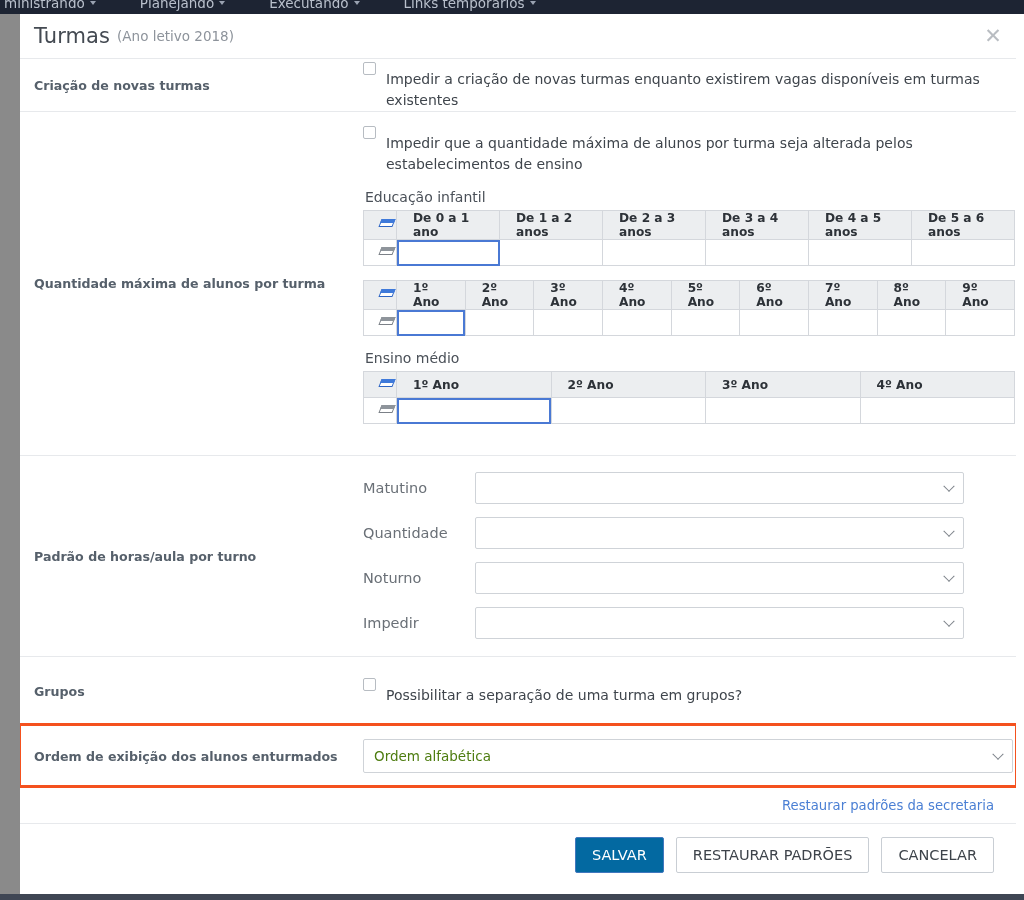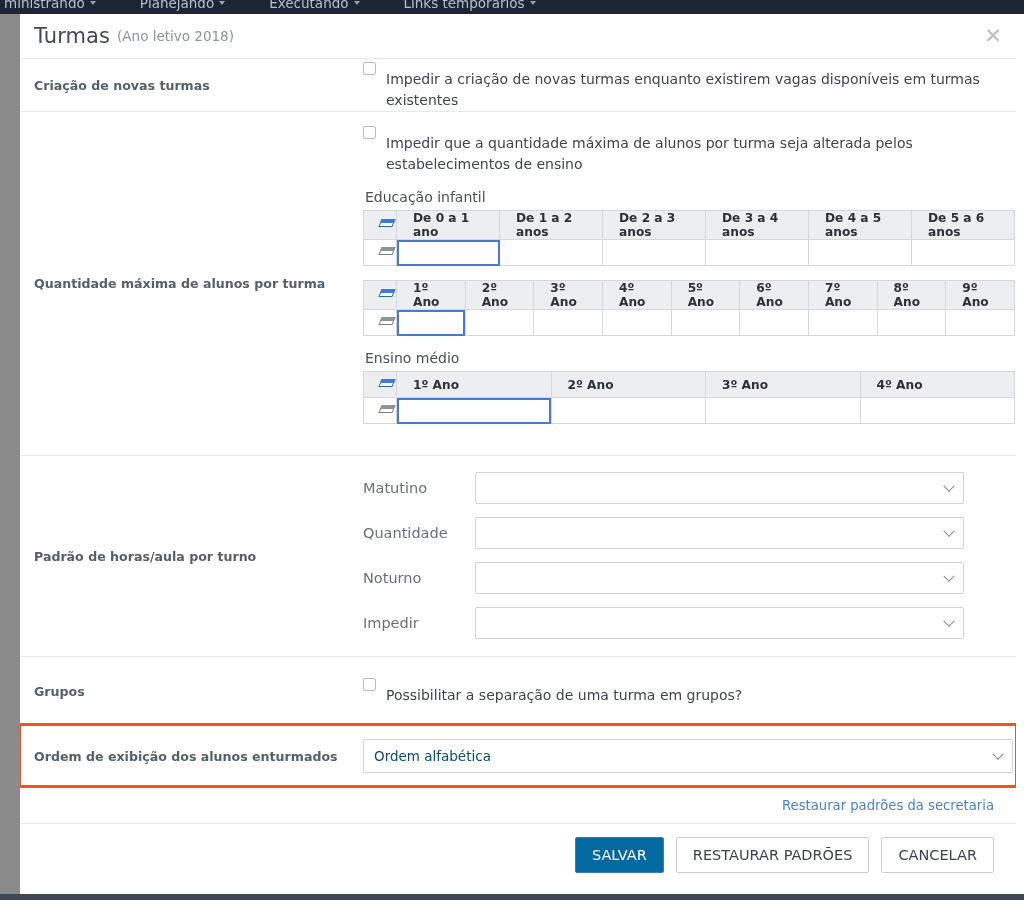--- a/index.html
+++ b/index.html
@@ -113,21 +113,21 @@
   .eraser.blue i::after { background: #3f7ada; }
 
   
   .shift-grid { display: flex; flex-direction: column; gap: 13px; padding: 16px 0 14px 0; }
   .shift-line { display: flex; align-items: center; }
   .shift-label { flex: 0 0 112px; font-size: 14.5px; color: #6a7077; }
   .sel-box {
     position: relative; width: 489px; height: 32px;
     border: 1px solid #cfd3d8; border-radius: 2px; background: #fff;
     display: flex; align-items: center; padding: 0 28px 0 10px;
-    font-size: 13.5px; color: #0c4a6e; cursor: pointer;
+    font-size: 13.5px; color: #4d7c0f; cursor: pointer;
   }
   .sel-box .chev {
     position: absolute; right: 10px; top: 50%; margin-top: -3px;
     width: 8px; height: 8px; border-right: 1.4px solid #7d838a; border-bottom: 1.4px solid #7d838a;
     transform: translateY(-35%) rotate(45deg);
   }
 
   
   .section-row.highlight {
     outline: 3px solid #f4511e; outline-offset: -1px;

